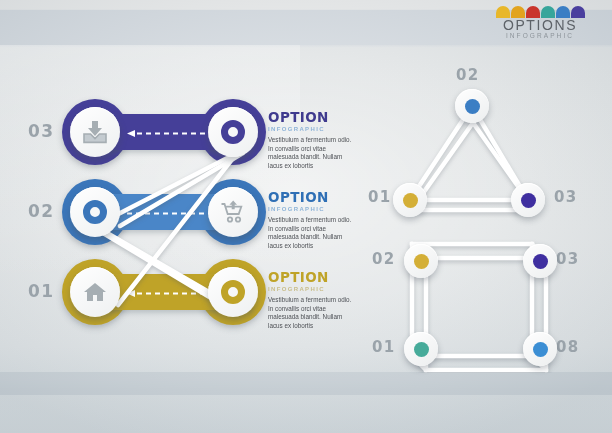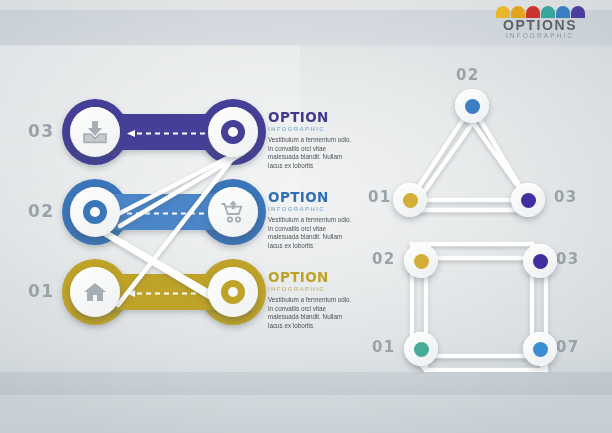--- a/index.html
+++ b/index.html
@@ -19,21 +19,21 @@
     background:linear-gradient(180deg,rgba(255,255,255,.26),rgba(255,255,255,0) 70%);}
   .bg-band-top{position:absolute;left:0;top:10px;width:612px;height:35px;background:#d2d8de;}
   .bg-band-bot{position:absolute;left:0;top:372px;width:612px;height:23px;background:#c5ced4;opacity:.85;}
   .bg-band-bot2{position:absolute;left:0;top:395px;width:612px;height:38px;
     background:linear-gradient(180deg,#d7dde0,#d2d9dd);}
 
   
   .logo{position:absolute;left:492px;top:6px;width:96px;height:38px;text-align:center;}
   .logo-dots{display:flex;justify-content:center;gap:1px;height:12px;align-items:flex-end;}
   .logo-dots i{display:block;width:14px;height:12px;border-radius:7px 7px 0 0;}
-  .logo-title{font-size:14px;letter-spacing:1.6px;color:#5d6268;margin-top:1px;line-height:13px;font-weight:700;}
+  .logo-title{font-size:14px;letter-spacing:1.6px;color:#5d6268;margin-top:1px;line-height:13px;font-weight:400;}
   .logo-sub{font-size:6.5px;letter-spacing:2.1px;color:#8d949a;line-height:8px;}
 
   
   .rows{position:absolute;left:0;top:95px;width:360px;height:250px;}
   .row{position:absolute;left:0;width:360px;height:74px;}
   .row-num{position:absolute;left:28px;top:26px;width:48px;
     font-size:17px;font-weight:700;letter-spacing:1.5px;color:#9aa3aa;
     font-family:"DejaVu Sans", sans-serif;}
   .bar{position:absolute;left:78px;top:19px;width:174px;height:36px;
     box-shadow:0 3px 5px rgba(90,100,110,.28);}
@@ -220,21 +220,21 @@
         <rect x="66" y="30" width="120" height="112"></rect>
         <line x1="52" y1="16" x2="66" y2="30"></line>
         <line x1="172" y1="16" x2="186" y2="30"></line>
         <line x1="52" y1="128" x2="66" y2="142"></line>
         <line x1="172" y1="128" x2="186" y2="142"></line>
       </g>
     </svg>
     <div class="dlabel" style="left:12px;top:22px;">02</div>
     <div class="dlabel" style="left:196px;top:22px;">03</div>
     <div class="dlabel" style="left:12px;top:110px;">01</div>
-    <div class="dlabel" style="left:196px;top:110px;">07</div>
+    <div class="dlabel" style="left:196px;top:110px;">08</div>
     <div class="dnode" style="left:44px;top:16px;">
       <span class="ddot" id="s0" style="background: rgb(212, 175, 55);"></span>
       </div>
     <div class="dnode" style="left:163px;top:16px;">
       <span class="ddot" id="s1" style="background: rgb(63, 47, 160);"></span>
       </div>
     <div class="dnode" style="left:44px;top:104px;">
       <span class="ddot" id="s2" style="background: rgb(71, 171, 154);"></span>
       </div>
     <div class="dnode" style="left:163px;top:104px;">

